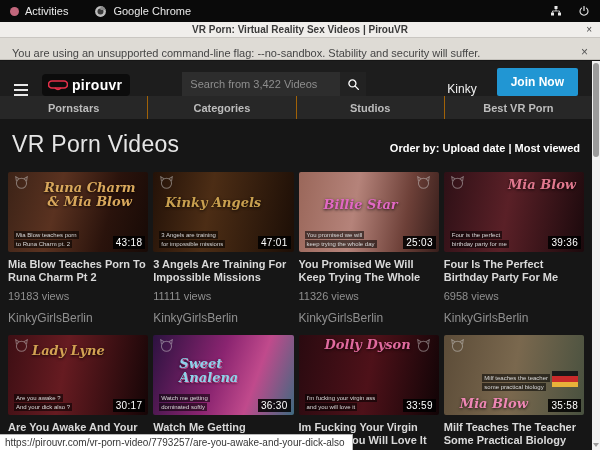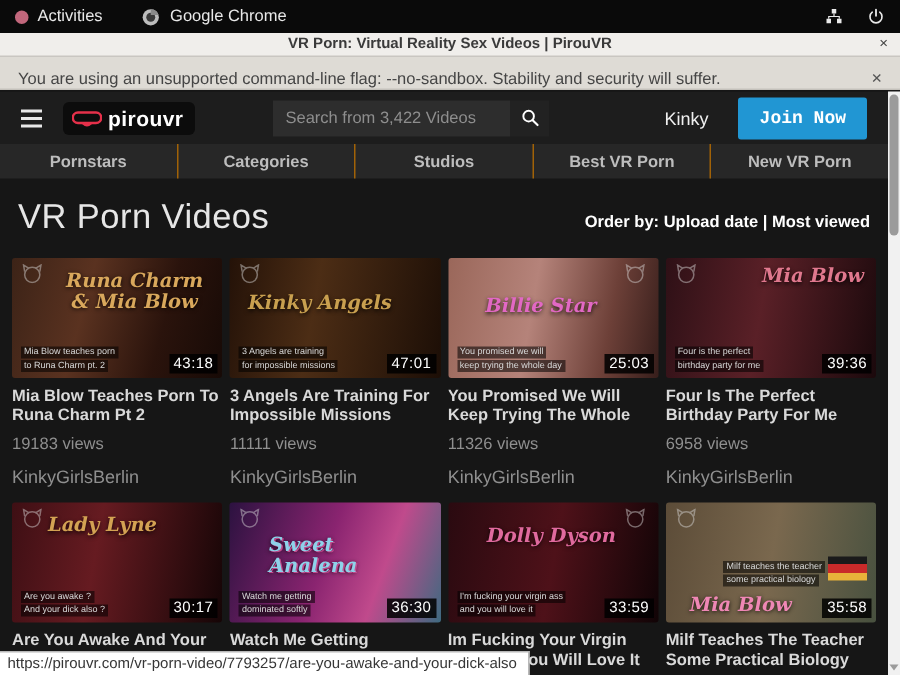--- a/index.html
+++ b/index.html
@@ -27,33 +27,33 @@
   
   .viewport { position:absolute; top:61px; left:0; width:592px; height:389px; overflow:hidden; background:#161616; }
 
   
   .scrollbar { position:absolute; top:61px; right:0; width:8px; height:389px; background:#f1f1f1; }
   .scroll-thumb { position:absolute; top:2px; left:1px; width:6px; height:94px; background:#9b9b9b; border-radius:3px; }
   .scroll-arrow { position:absolute; bottom:3px; left:1px; width:0; height:0;
                   border-left:3px solid transparent; border-right:3px solid transparent; border-top:4px solid #9b9b9b; }
 
   
-  .sitenav { height:35px; background:#1d1d1d; display:flex; align-items:center; padding:0 14px; gap:10px; }
+  .sitenav { height:35px; background:#1d1d1d; display:flex; align-items:flex-end; padding:0 14px; gap:10px; }
   .burger { display:flex; flex-direction:column; gap:3px; cursor:pointer; margin-right:4px; }
   .burger span { width:14px; height:2px; background:#e8e8e8; }
   .logo { background:#0c0c0c; border-radius:4px; padding:3px 8px 3px 6px; display:flex; align-items:center; gap:4px; cursor:pointer; }
   .logo-text { color:#fff; font-size:14px; font-weight:bold; letter-spacing:.3px; }
   .searchwrap { display:flex; margin-left:42px; }
   .searchwrap input { width:158px; height:24px; background:#2d2d2d; border:none; color:#a5a5a5;
                       font-size:11px; padding:0 8px; outline:none; font-family:"Liberation Sans",sans-serif; }
   .searchwrap input::placeholder { color:#8e8e8e; }
   .search-btn { width:26px; height:24px; background:#222; border:none; display:flex; align-items:center; justify-content:center; cursor:pointer; }
   .login { margin-left:auto; color:#f0f0f0; font-size:12px; cursor:pointer; padding:0 10px; }
   .join-btn { background:#2196d3; color:#fff; border:none; font-size:12px; font-weight:bold;
-              padding:7px 14px; border-radius:2px; cursor:pointer; font-family:Liberation Mono, monospace; }
+              padding:7px 14px; border-radius:2px; cursor:pointer; font-family:Liberation Sans, sans-serif; }
 
   
   .menubar { height:23px; background:#272727; display:flex; }
   .menu-item { flex:1; display:flex; align-items:center; justify-content:center; color:#bdbdbd;
                font-size:11px; font-weight:bold; cursor:pointer; border-left:1px solid #a16207; }
   .menu-item:first-child { border-left:none; }
 
   
   .content { padding:12px 8px 0 8px; }
   .pagehead { display:flex; align-items:flex-end; justify-content:space-between; padding:0 4px; }
@@ -85,21 +85,21 @@
   .t5 { background:linear-gradient(100deg,#3e0f14,#661b21 40%,#150506); }
   .t6 { background:linear-gradient(110deg,#2c1240,#8a2470 45%,#c04a8c 70%,#3e6a80); }
   .t7 { background:linear-gradient(100deg,#2a0a10,#4e1119 50%,#110406); }
   .t8 { background:linear-gradient(100deg,#5c4c38,#7a684e 50%,#48513f); }
   .t1 .oname { right:8px; top:9px; text-align:center; color:#d9a85c; }
   .t2 .oname { left:12px; top:24px; color:#c9a04f; }
   .t3 .oname { left:25px; top:26px; color:#e268c4; }
   .t4 .oname { right:8px; top:6px; text-align:right; color:#e0788e; }
   .t5 .oname { left:24px; top:9px; color:#d3a253; }
   .t6 .oname { left:26px; top:22px; color:#8ed2ea; text-shadow:1px 1px 0 #c04a8c,0 1px 3px rgba(0,0,0,.8); }
-  .t7 .oname { left:26px; top:16px; color:#e06a9e; }
+  .t7 .oname { left:26px; top:3px; color:#e06a9e; }
   .t8 .oname { left:16px; bottom:4px; color:#ef87b5; }
   .t8 .caps { left:auto; right:34px; bottom:24px; }
 
   .deflag { position:absolute; right:6px; top:36px; width:26px; height:16px; display:block; }
   .deflag i { display:block; height:33.33%; }
   .deflag i:nth-child(1){ background:#1a1a1a; } .deflag i:nth-child(2){ background:#c92a2a; } .deflag i:nth-child(3){ background:#e8b23a; }
 
   
   .statusurl { position:absolute; left:0; bottom:0; background:#fff; border:1px solid #b8b8b8; border-left:none; border-bottom:none;
                color:#363636; font-size:10px; padding:2px 7px 2px 5px; white-space:nowrap; z-index:5; }
@@ -171,21 +171,20 @@
     </div>
     <span class="login">Kinky</span>
     <button class="join-btn">Join Now</button>
   </div>
 
   <nav class="menubar">
     <div class="menu-item">Pornstars</div>
     <div class="menu-item">Categories</div>
     <div class="menu-item">Studios</div>
     <div class="menu-item">Best VR Porn</div>
-    <div class="menu-item">New VR Porn</div>
   </nav>
 
   <div class="content">
     <div class="pagehead">
       <h1>VR Porn Videos</h1>
       <div class="orderby">
         <span>Order by:</span>
         <a>Upload date</a>
         <span>|</span>
         <a>Most viewed</a>

